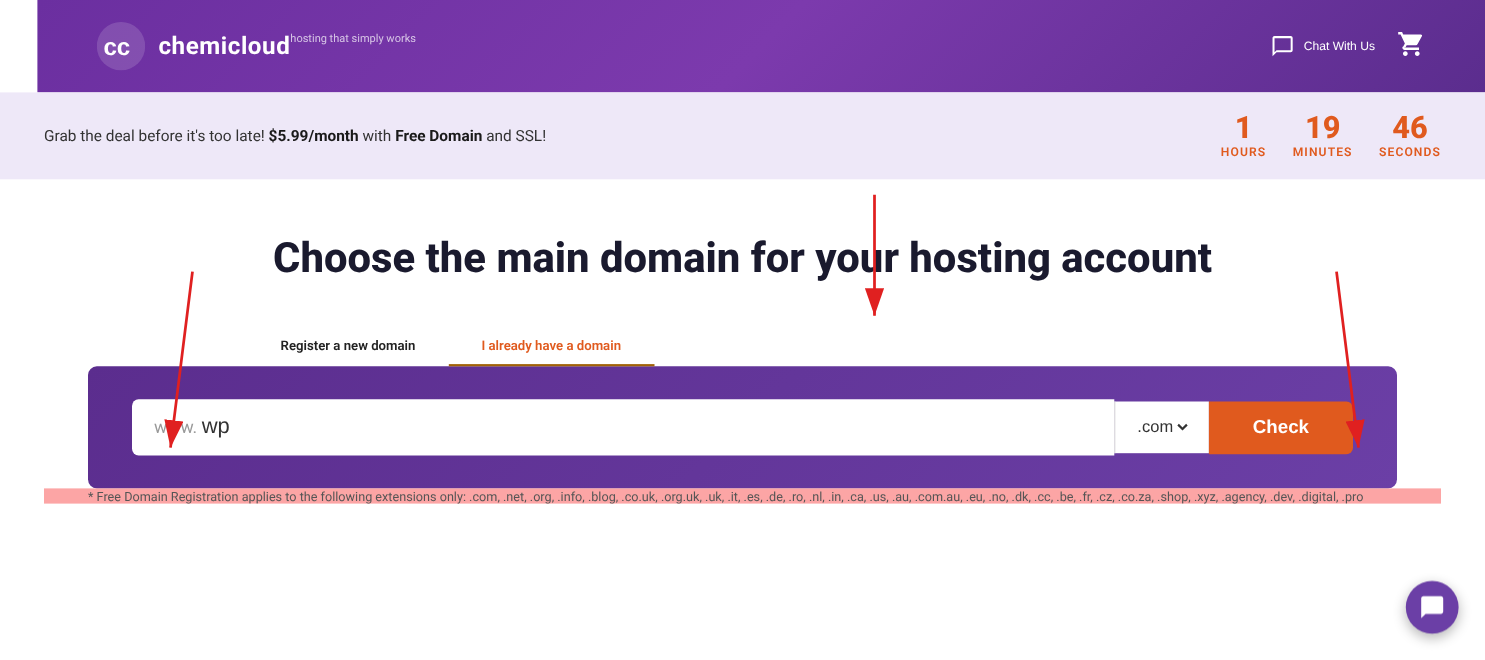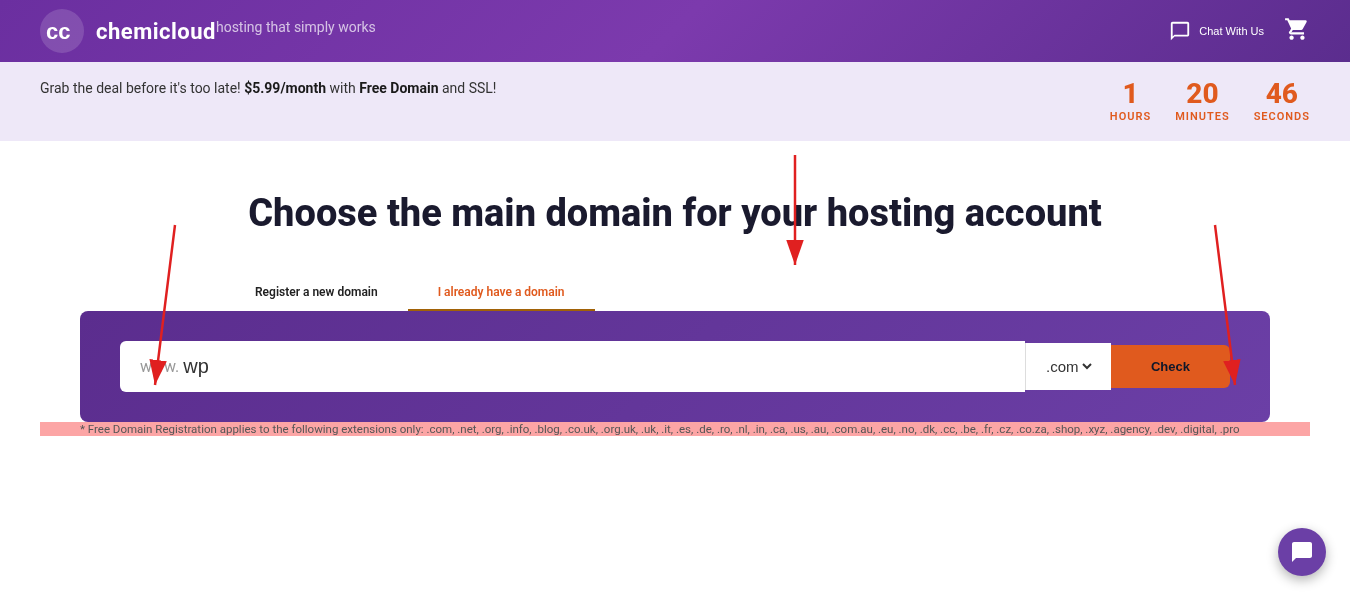--- a/index.html
+++ b/index.html
@@ -1,25 +1,26 @@
 <!DOCTYPE html>
 <html><head>
   <meta charset="utf-8">
   <style>
     * { margin: 0; padding: 0; box-sizing: border-box; }
     body { font-family: -apple-system, BlinkMacSystemFont, 'Segoe UI', Roboto, sans-serif; background: #fff; width: 1350px; overflow-x: hidden; }
 
     
     .header {
       background: linear-gradient(135deg, #6b2fa0 0%, #7c3aad 50%, #5b2d8e 100%);
-      padding: 0 40px;
-      height: 62px;
+      padding: 0 54px;
+      height: 84px;
       display: flex;
       align-items: center;
       justify-content: space-between;
+      margin-left: 34px;
     }
     .logo-area {
       display: flex;
       align-items: center;
       gap: 12px;
     }
     .logo-icon {
       width: 44px;
       height: 44px;
     }
@@ -28,21 +29,21 @@
       flex-direction: row;
     }
     .logo-name {
       color: #fff;
       font-size: 22px;
       font-weight: 700;
       letter-spacing: 0.5px;
     }
     .logo-tagline {
       color: rgba(255,255,255,0.7);
-      font-size: 14px;
+      font-size: 10px;
     }
     .header-right {
       display: flex;
       align-items: center;
       gap: 20px;
     }
     .chat-btn {
       display: flex;
       align-items: center;
       gap: 8px;
@@ -60,21 +61,21 @@
     .cart-icon {
       color: #fff;
       cursor: pointer;
     }
 
     
     .banner {
       background: #eee8f8;
       padding: 18px 40px;
       display: flex;
-      align-items: flex-start;
+      align-items: center;
       justify-content: space-between;
     }
     .banner-text {
       font-size: 14px;
       color: #333;
     }
     .banner-text strong {
       color: #1a1a1a;
       font-weight: 700;
     }
@@ -179,24 +180,24 @@
     .tld-select {
       border: none;
       outline: none;
       font-size: 15px;
       color: #333;
       background: transparent;
       cursor: pointer;
     }
     .check-btn {
       background: #e05a1e;
-      color: #0f172a;
+      color: #ffffff;
       border: none;
       padding: 14px 40px;
-      font-size: 13px;
+      font-size: 17px;
       font-weight: 700;
       cursor: pointer;
       border-radius: 0 6px 6px 0;
     }
 
     
     .free-domain-note {
       padding: 0 40px;
       font-size: 11.5px;
       color: #555;
@@ -258,21 +259,21 @@
     <span>with</span>
     <strong>Free Domain</strong>
     <span>and SSL!</span>
   </div>
   <div class="countdown">
     <div class="countdown-unit">
       <div class="countdown-num">1</div>
       <div class="countdown-label">HOURS</div>
     </div>
     <div class="countdown-unit">
-      <div class="countdown-num">20</div>
+      <div class="countdown-num">19</div>
       <div class="countdown-label">MINUTES</div>
     </div>
     <div class="countdown-unit">
       <div class="countdown-num">46</div>
       <div class="countdown-label">SECONDS</div>
     </div>
   </div>
 </div>
 
 <div class="main">

